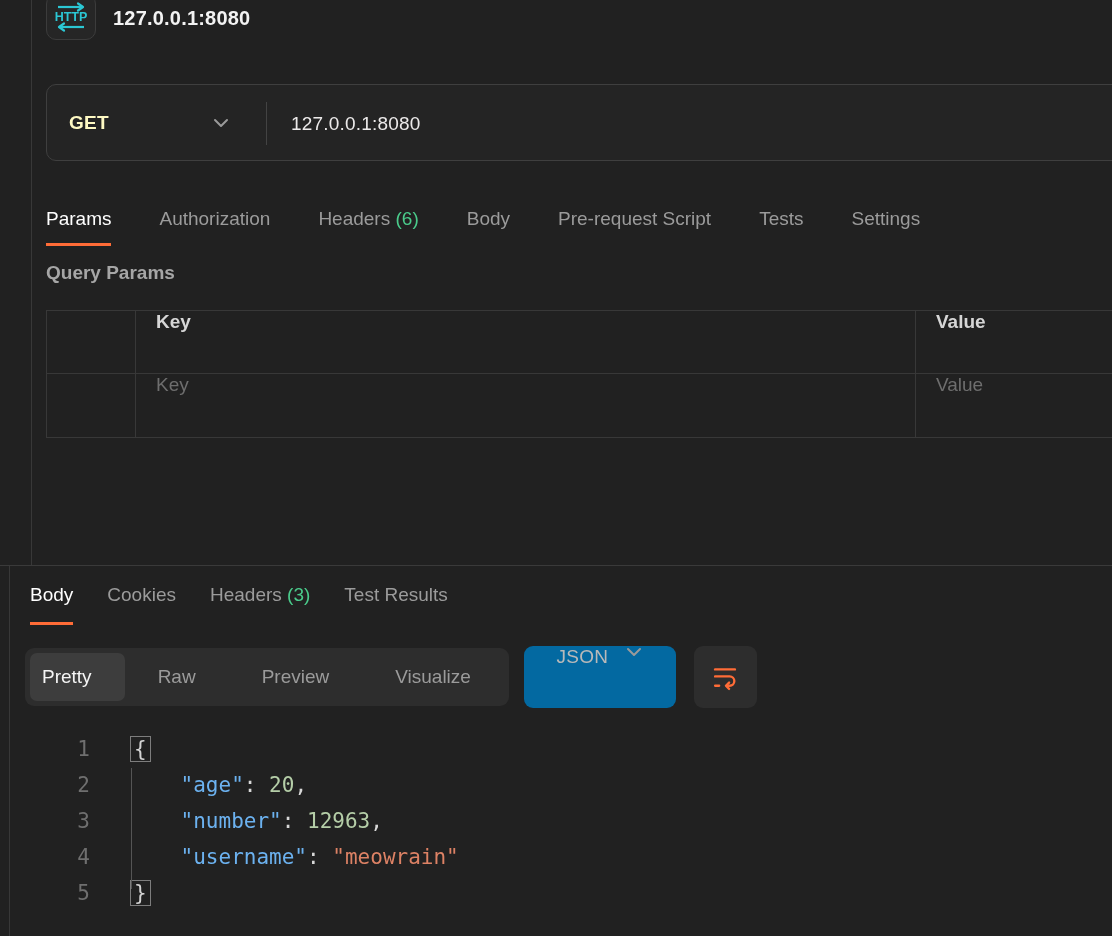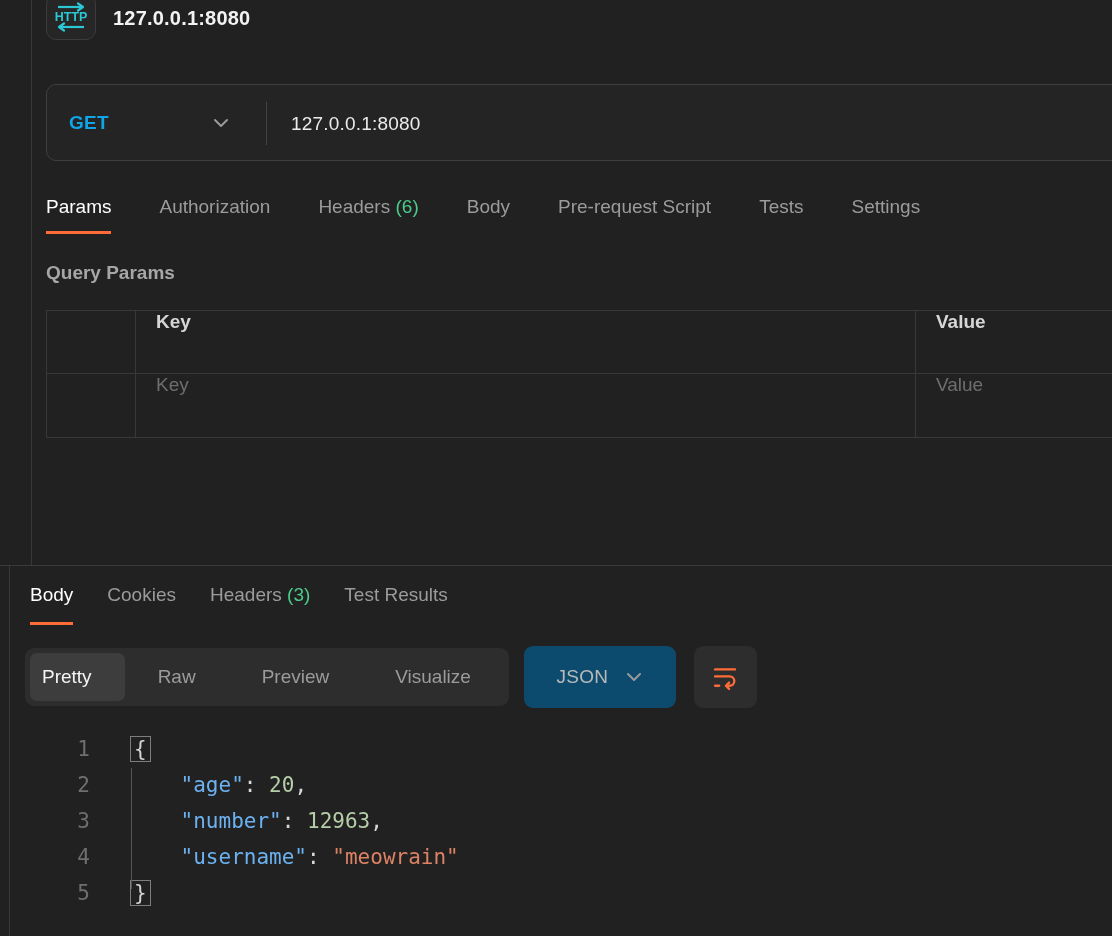--- a/index.html
+++ b/index.html
@@ -15,28 +15,28 @@
   
   .app-header { position:absolute; left:46px; top:0; display:flex; align-items:center; }
   .http-badge { position:relative; width:50px; height:46px; margin-top:-6px; border:1px solid #3c3c3c;
                 border-radius:10px; background:#262626; display:flex; align-items:center; justify-content:center; }
   .req-title { margin-left:17px; margin-top:-4px; font-size:20px; font-weight:700; color:#f3f3f3; letter-spacing:.2px; }
 
   
   .request-bar { position:absolute; left:46px; top:84px; width:1080px; height:77px;
                  border:1px solid #3f3f3f; border-radius:10px; background:#242424;
                  display:flex; align-items:center; }
-  .method { padding-left:22px; font-size:19px; font-weight:700; color:#0ea5e9; letter-spacing:.3px; }
+  .method { padding-left:22px; font-size:19px; font-weight:700; color:#fef9c3; letter-spacing:.3px; }
   .method-chevron { position:absolute; left:164px; top:31px; }
   .bar-sep { position:absolute; left:219px; top:17px; width:1px; height:43px; background:#434343; }
   .url-text { position:absolute; left:244px; top:0; height:77px; display:flex; align-items:center;
               font-size:19px; color:#eceaea; letter-spacing:.2px; }
 
   
-  .req-tabs { position:absolute; left:46px; top:196px; display:flex; gap:48px; white-space:nowrap; }
+  .req-tabs { position:absolute; left:46px; top:208px; display:flex; gap:48px; white-space:nowrap; }
   .resp-tabs { position:absolute; left:30px; top:584px; display:flex; gap:34px; white-space:nowrap; }
   .tab { font-size:19px; color:#9b9b9b; padding-bottom:13px; border-bottom:3px solid transparent; cursor:pointer; }
   .resp-tabs .tab { padding-bottom:16px; }
   .tab.active { color:#ffffff; border-bottom-color:#ff6c37; }
   .tab .count { color:#4acb8b; }
 
   
   .qp-heading { position:absolute; left:46px; top:262px; font-size:19px; font-weight:700; color:#a6a6a6; }
   .param-table { position:absolute; left:46px; top:310px; width:1080px; height:128px;
                  border:1px solid #383838; border-right:none; display:grid;
@@ -47,22 +47,22 @@
   .param-table .cell.last-row { border-bottom:none; }
   .th-text { font-size:19px; font-weight:700; color:#d6d6d6; }
   .placeholder { font-size:19px; color:#6e6e6e; }
 
   
   .resp-toolbar { position:absolute; left:25px; top:648px; display:flex; gap:15px; align-items:stretch; }
   .segmented { display:flex; background:#2d2d2d; border-radius:9px; padding:5px; height:58px; }
   .segment { font-size:19px; color:#9b9b9b; display:flex; align-items:center; padding:0 33px;
              border-radius:7px; cursor:pointer; }
   .segment.active { background:#3d3d3d; color:#f5f5f5;padding-left:12px; }
-  .json-dropdown { width:152px; height:62px; margin-top:-2px; background:#0c4a6e; border-radius:9px;
-                   display:flex; align-items:center; justify-content:center; gap:17px; cursor:pointer; }
+  .json-dropdown { width:152px; height:62px; margin-top:-2px; background:#0369a1; border-radius:9px;
+                   display:flex; align-items:flex-start; justify-content:center; gap:17px; cursor:pointer; }
   .json-dropdown .fmt { font-size:19px; color:#b9b9b9; letter-spacing:.3px; }
   .wrap-btn { width:63px; height:62px; margin-top:-2px; margin-left:3px; background:#2d2d2d; border-radius:9px;
               display:flex; align-items:center; justify-content:center; cursor:pointer; }
 
   
   .code-editor { position:absolute; left:30px; top:731px; font-family:"DejaVu Sans Mono", monospace;
                  font-size:21px; }
   .code-line { display:flex; height:36px; line-height:36px; }
   .code-line .ln { width:60px; text-align:right; color:#6f6f6f; flex:none; }
   .code-line .cd { margin-left:40px; white-space:pre; color:#d8d8d8; }

